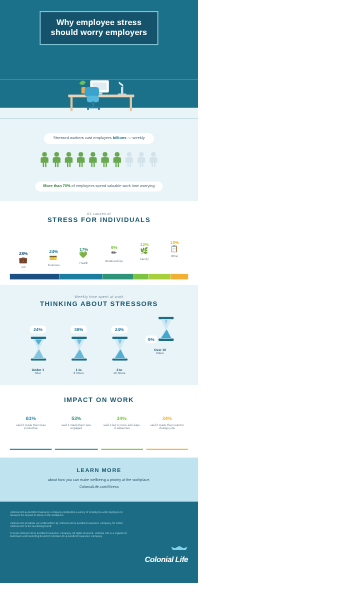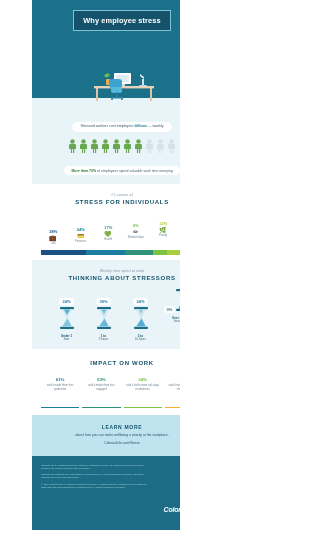--- a/index.html
+++ b/index.html
@@ -2,21 +2,21 @@
 <html><head>
 <meta charset="utf-8">
 <style>
   * { margin:0; padding:0; box-sizing:border-box; }
   html,body { width:180px; height:540px; }
   body {
     font-family:"Liberation Sans", sans-serif;
     background:#ffffff;
     overflow:hidden;
   }
-  .page { width:180px; height:540px; position:relative;margin-left:32px; }
+  .page { width:180px; height:540px; position:relative; }
 
   
   .hero {
     background:#1b7189;
     height:72px;
     position:relative;
     display:flex;
     align-items:flex-start;
     justify-content:center;
     padding-top:10px;
@@ -158,20 +158,21 @@
   }
 </style>
 </head>
 <body>
 
 <div class="page">
 
   <div class="hero">
     <div class="hero-box">
       <div>Why employee stress</div>
+      <div>should worry employers</div>
     </div>
   </div>
 
   <div class="desk-scene">
     <div class="desk-floor"></div>
     <svg class="desk-svg" width="76" height="32" viewBox="0 0 76 32">
       <rect x="30" y="3" width="17" height="11" rx="1" fill="#ffffff"></rect>
       <rect x="32" y="5" width="13" height="7" fill="#e0ecf2"></rect>
       <rect x="36" y="14" width="5" height="2" fill="#cfe0e8"></rect>
       <path d="M56 4 L60 7 L60 9 L56 6 Z" fill="#dfeff4"></path>

